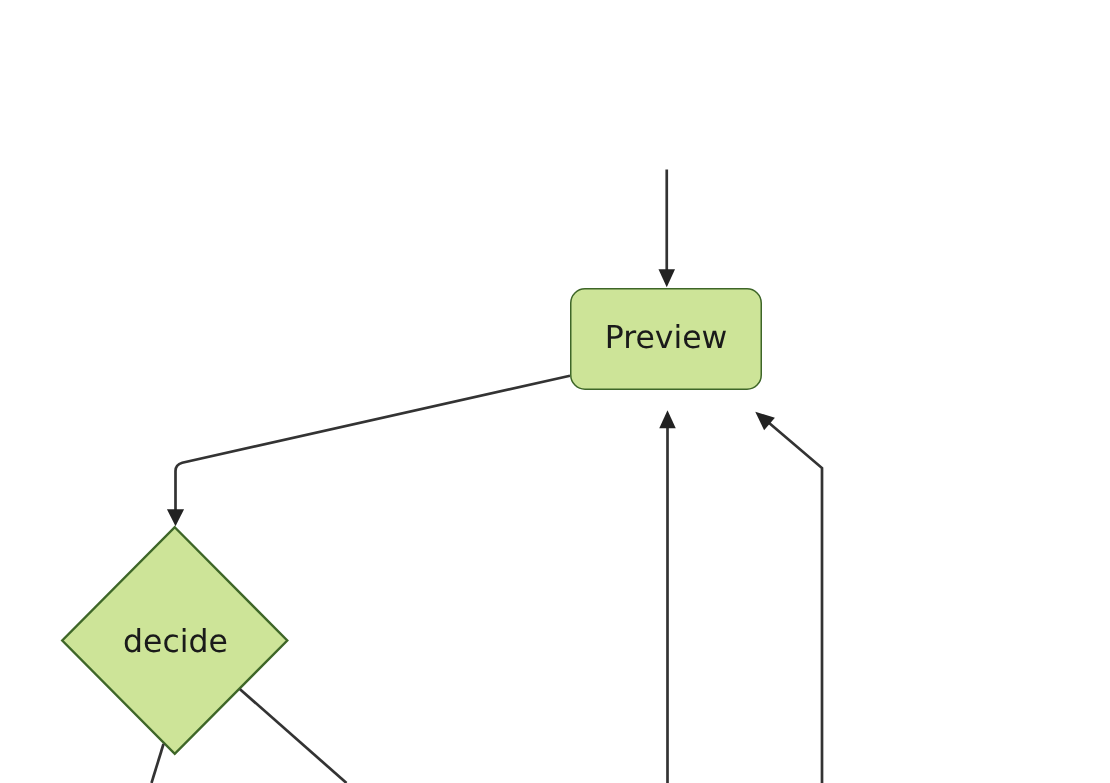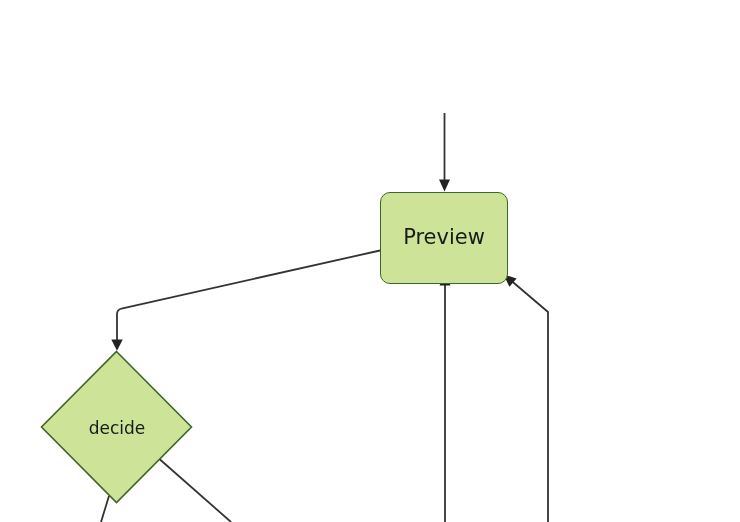--- a/index.html
+++ b/index.html
@@ -52,28 +52,28 @@
     color: var(--label-text);
     text-align: center;
     white-space: nowrap;
   }
   .node--rect {
     left: 283px; top: 30px;
     width: 324px; height: 83px;
   }
   .node--rounded {
     left: 380px; top: 192px;
-    width: 128px; height: 92px;
+    width: 128px; height: 68px;
     border-radius: 10px;
   }
   .diamond-label {
     position: absolute;
     left: 117px; top: 428px;
     transform: translate(-50%, -50%);
-    font-size: 17px;
+    font-size: 21px;
     line-height: 1.2;
     color: var(--label-text);
     white-space: nowrap;
   }
 </style>
 </head>
 <body>
 
 <div class="canvas">
 

